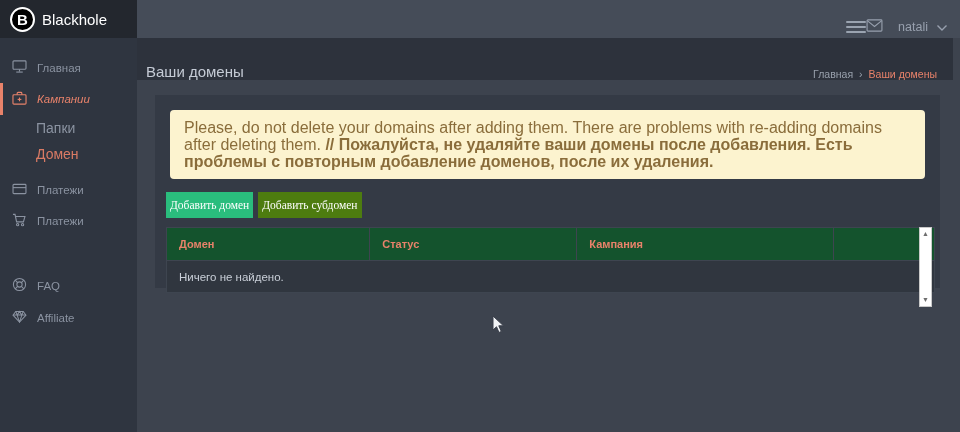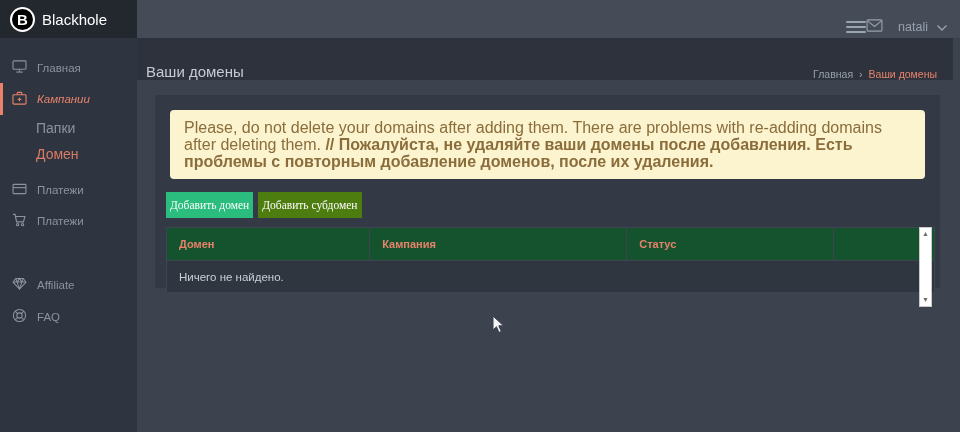--- a/index.html
+++ b/index.html
@@ -131,37 +131,37 @@
             <circle cx="11.3" cy="12.5" r="1.2"></circle>
         </svg>
       </span>
       <span>Платежи</span>
     </div>
 
     <div class="nav-gap-lg"></div>
 
     <div class="nav-item">
       <span>
-        <svg width="15" height="13" viewBox="0 0 16 14" fill="none" stroke="currentColor" stroke-width="1.1">
-          <path d="M4 1.5h8l3 4L8 13 1 5.5z"></path>
-            <path d="M1 5.5h14M5.5 5.5 8 13l2.5-7.5M4 1.5l1.5 4L8 1.5l2.5 4 1.5-4"></path>
-        </svg>
-      </span>
-      <span>Affiliate</span>
-    </div>
-
-    <div class="nav-item">
-      <span>
         <svg width="15" height="15" viewBox="0 0 16 16" fill="none" stroke="currentColor" stroke-width="1.1">
           <circle cx="8" cy="8" r="6.5"></circle>
             <circle cx="8" cy="8" r="2.8"></circle>
           <path d="M3.4 3.4 6 6M12.6 3.4 10 6M3.4 12.6 6 10M12.6 12.6 10 10"></path>
         </svg>
       </span>
       <span>FAQ</span>
+    </div>
+
+    <div class="nav-item">
+      <span>
+        <svg width="15" height="13" viewBox="0 0 16 14" fill="none" stroke="currentColor" stroke-width="1.1">
+          <path d="M4 1.5h8l3 4L8 13 1 5.5z"></path>
+            <path d="M1 5.5h14M5.5 5.5 8 13l2.5-7.5M4 1.5l1.5 4L8 1.5l2.5 4 1.5-4"></path>
+        </svg>
+      </span>
+      <span>Affiliate</span>
     </div>
 
   </div>
 </div>
 
 <div class="topbar">
   <div class="hamburger">
     <span></span>
       <span></span>
       <span></span>
@@ -201,22 +201,22 @@
 
   <div class="btn-row">
     <button class="btn btn-green">Добавить домен</button>
     <button class="btn btn-blue">Добавить субдомен</button>
   </div>
 
   <div class="table-wrap">
     <div class="tbl">
       <div class="tbl-head">
         <div class="cell c0">Домен</div>
+        <div class="cell c2">Статус</div>
         <div class="cell c1">Кампания</div>
-        <div class="cell c2">Статус</div>
         <div class="cell c3"></div>
       </div>
       <div class="tbl-body-row">Ничего не найдено.</div>
     </div>
     <div class="scrollbar">
       <div class="sb-arrow">▲</div>
       <div class="sb-arrow">▼</div>
     </div>
   </div>
 </div>

